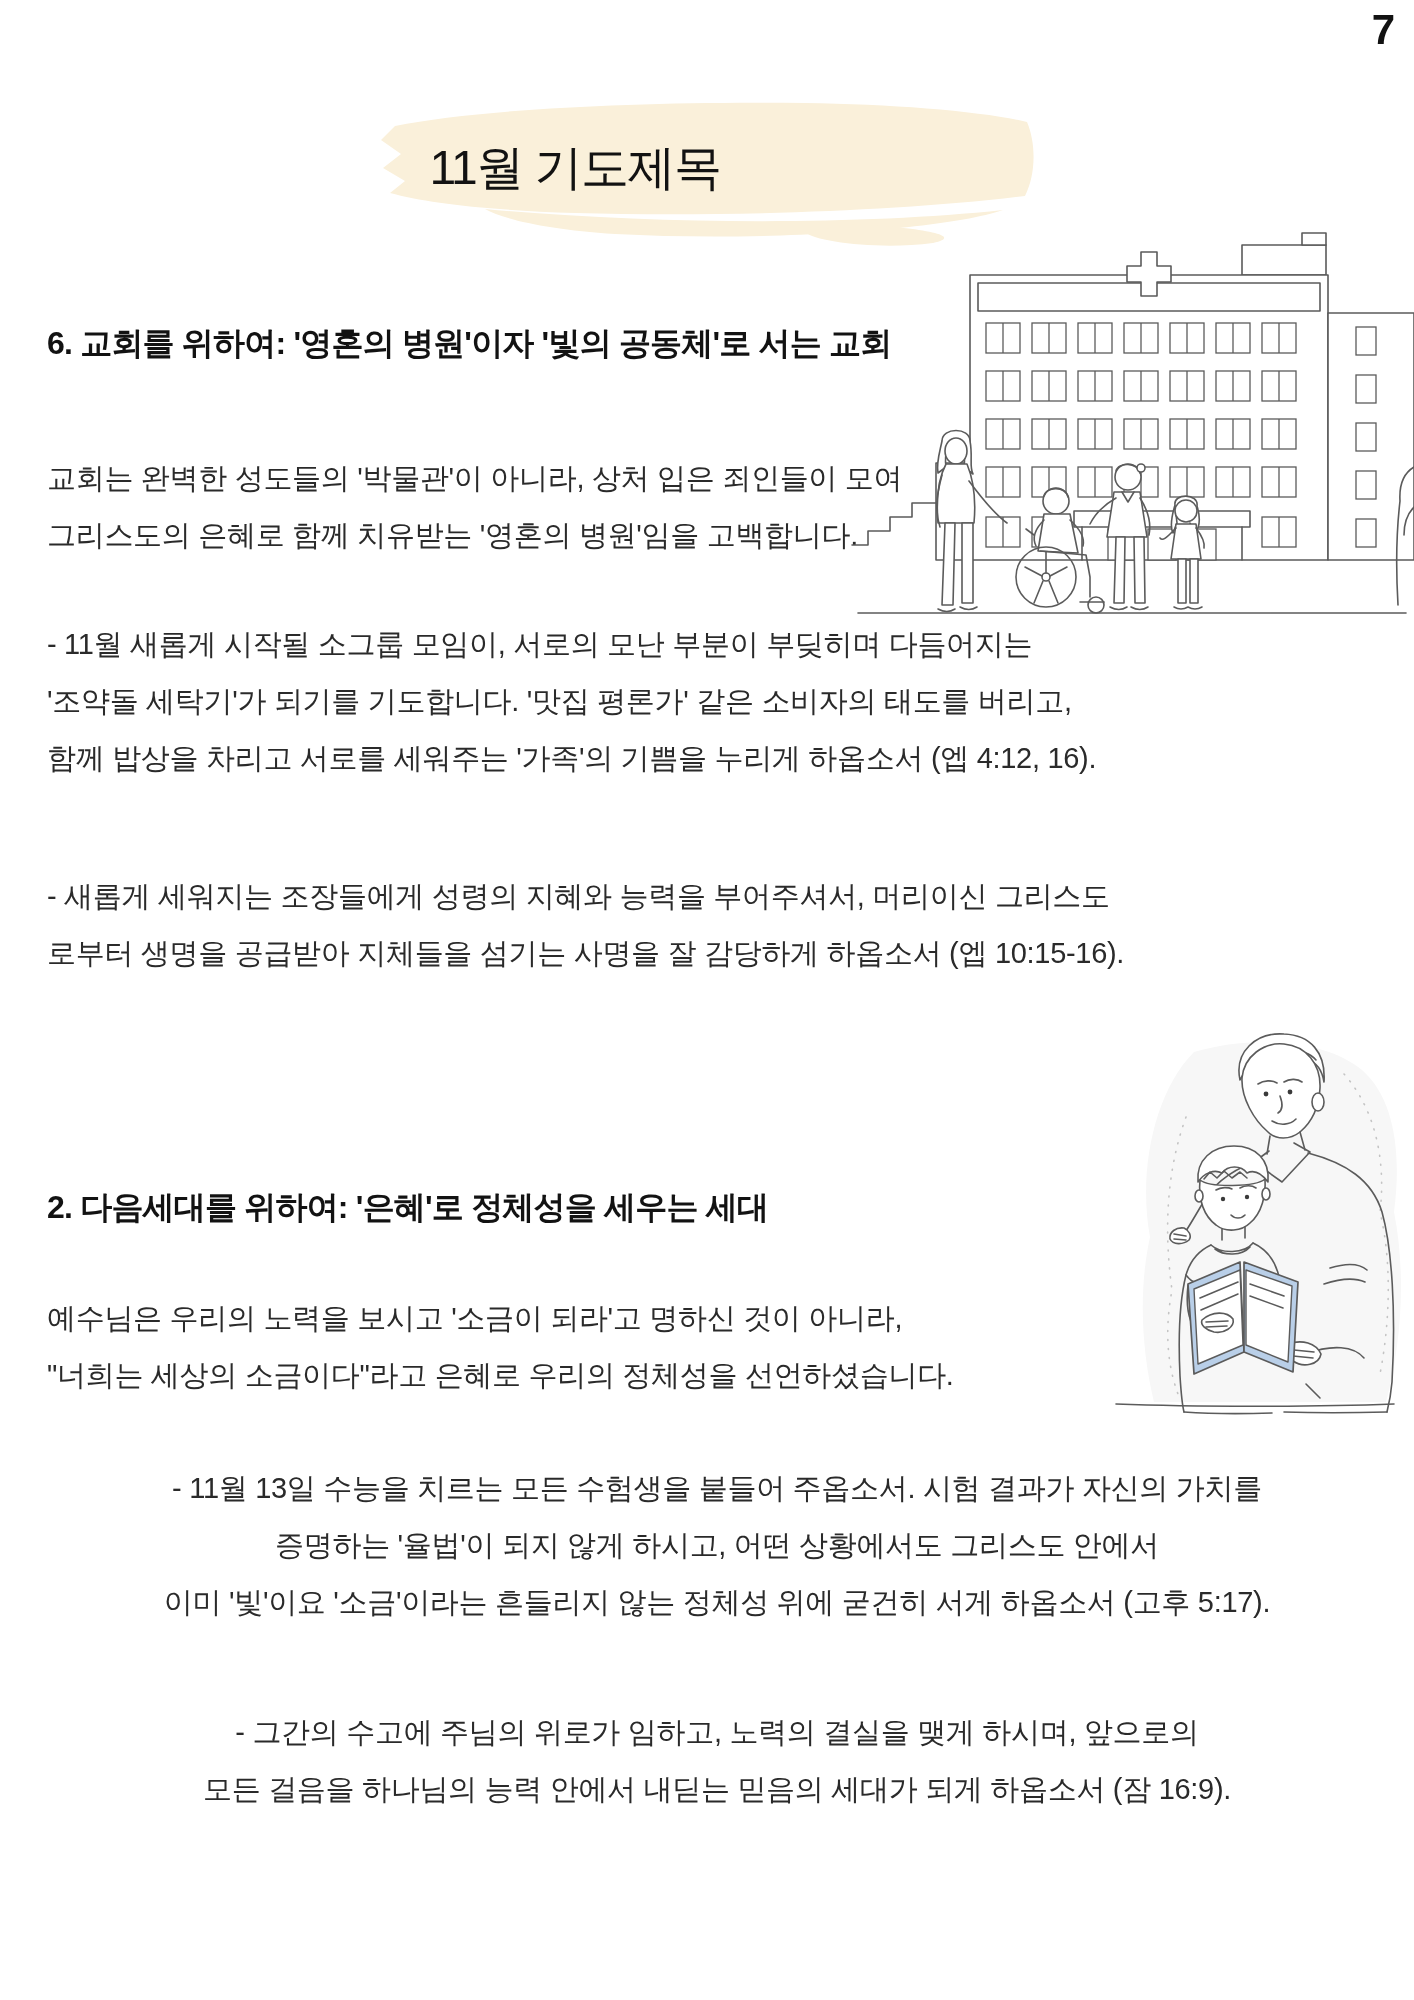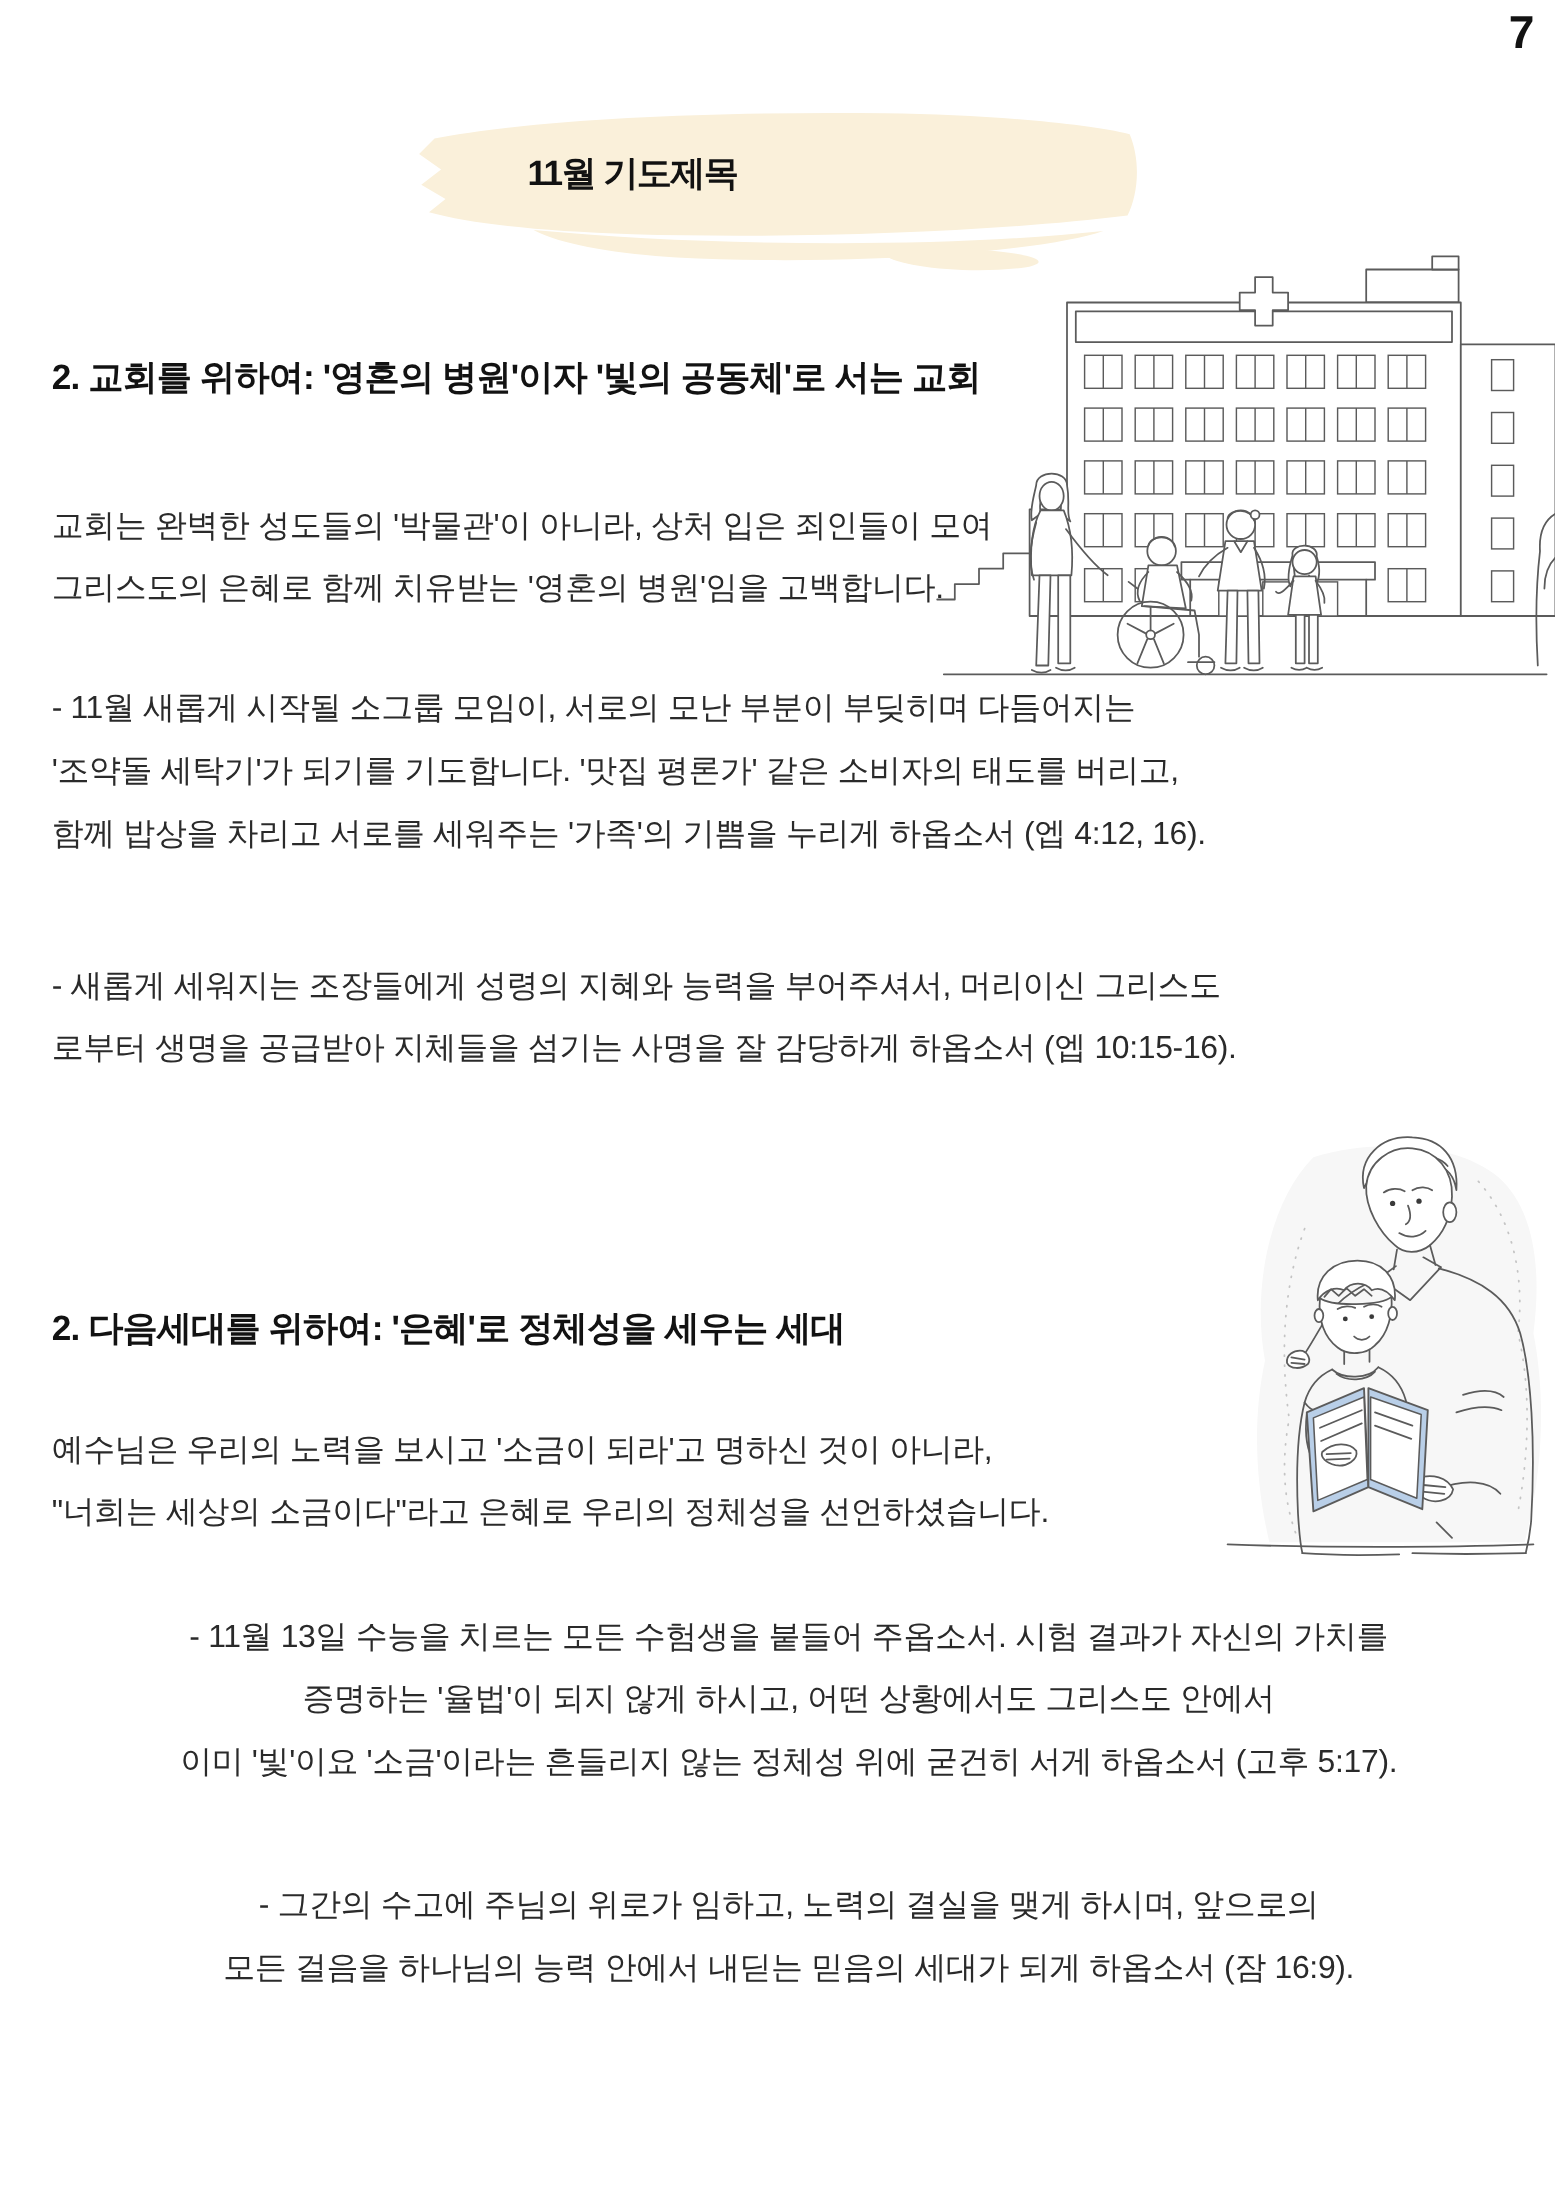--- a/index.html
+++ b/index.html
@@ -10,21 +10,21 @@
     overflow:hidden;
     font-family:"Liberation Sans", sans-serif;
     color:var(--text,#2a2a2a);
   }
   .abs{position:absolute;}
   .page-number{
     font-size:42px;font-weight:700;color:var(--heading,#111);
     letter-spacing:-1px;
   }
   .page-title{
-    font-size:32px;font-weight:700;color:var(--heading,#131313);
+    font-size:48px;font-weight:400;color:var(--heading,#131313);
     letter-spacing:-1.5px;text-align:center;width:1150px;left:0;
   }
   .heading{
     font-size:32px;font-weight:700;color:var(--heading,#121212);
     letter-spacing:-0.8px;white-space:nowrap;
   }
   .para{
     font-size:29px;line-height:57px;letter-spacing:-0.3px;
     white-space:pre-line;width:1340px;color:var(--text,#2a2a2a);
   }
@@ -49,21 +49,21 @@
                       C702 50 700 80 690 100
                       C560 116 380 121 240 117 C150 114 92 107 55 97
                       L70 85 L48 72 L66 58 L46 44 Z"></path>
   <path class="hl" d="M150 113 C310 128 520 130 668 114 C610 134 430 146 280 138 C215 134 170 124 150 113 Z"></path>
   <path class="hl" d="M520 128 C590 132 630 140 598 147 C545 154 480 146 470 136 Z"></path>
 </svg>
 
 <div class="abs page-title" style="top:136px;">11월 기도제목</div>
 
 <div>
-  <div class="abs heading" style="left:47px;top:322px;">2. 교회를 위하여: '영혼의 병원'이자 '빛의 공동체'로 서는 교회</div>
+  <div class="abs heading" style="left:47px;top:322px;">6. 교회를 위하여: '영혼의 병원'이자 '빛의 공동체'로 서는 교회</div>
 
   <div class="abs para" style="left:47px;top:450px;">교회는 완벽한 성도들의 '박물관'이 아니라, 상처 입은 죄인들이 모여
 그리스도의 은혜로 함께 치유받는 '영혼의 병원'임을 고백합니다.</div>
 
   <div class="abs para" style="left:47px;top:616px;">- 11월 새롭게 시작될 소그룹 모임이, 서로의 모난 부분이 부딪히며 다듬어지는
 '조약돌 세탁기'가 되기를 기도합니다. '맛집 평론가' 같은 소비자의 태도를 버리고,
 함께 밥상을 차리고 서로를 세워주는 '가족'의 기쁨을 누리게 하옵소서 (엡 4:12, 16).</div>
 
   <div class="abs para" style="left:47px;top:868px;">- 새롭게 세워지는 조장들에게 성령의 지혜와 능력을 부어주셔서, 머리이신 그리스도
 로부터 생명을 공급받아 지체들을 섬기는 사명을 잘 감당하게 하옵소서 (엡 10:15-16).</div>

